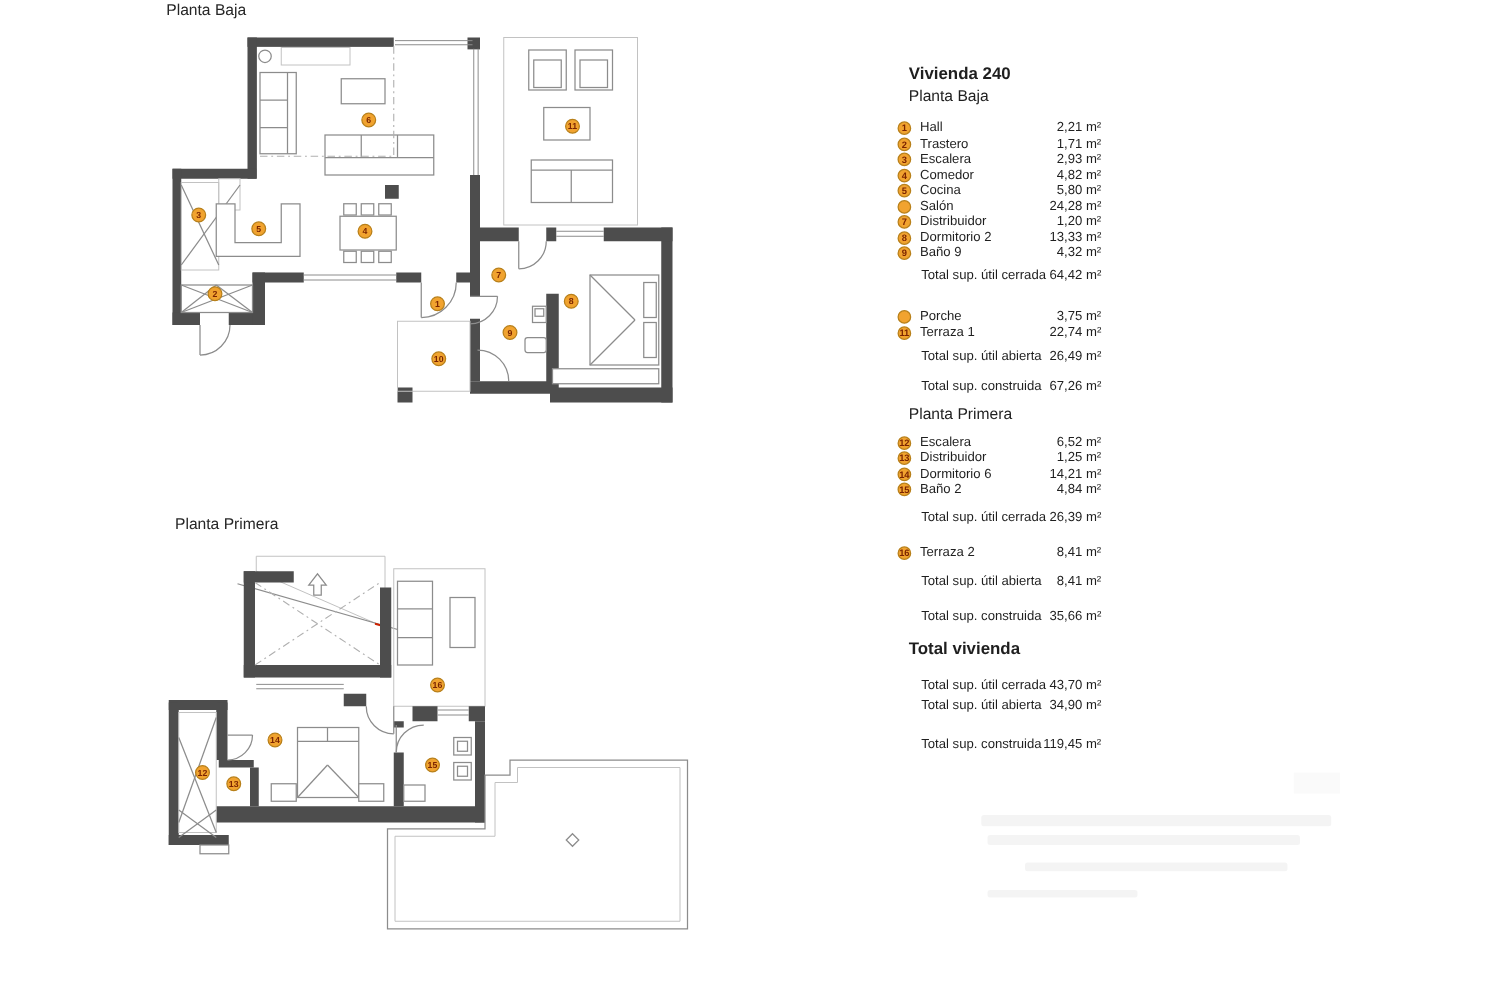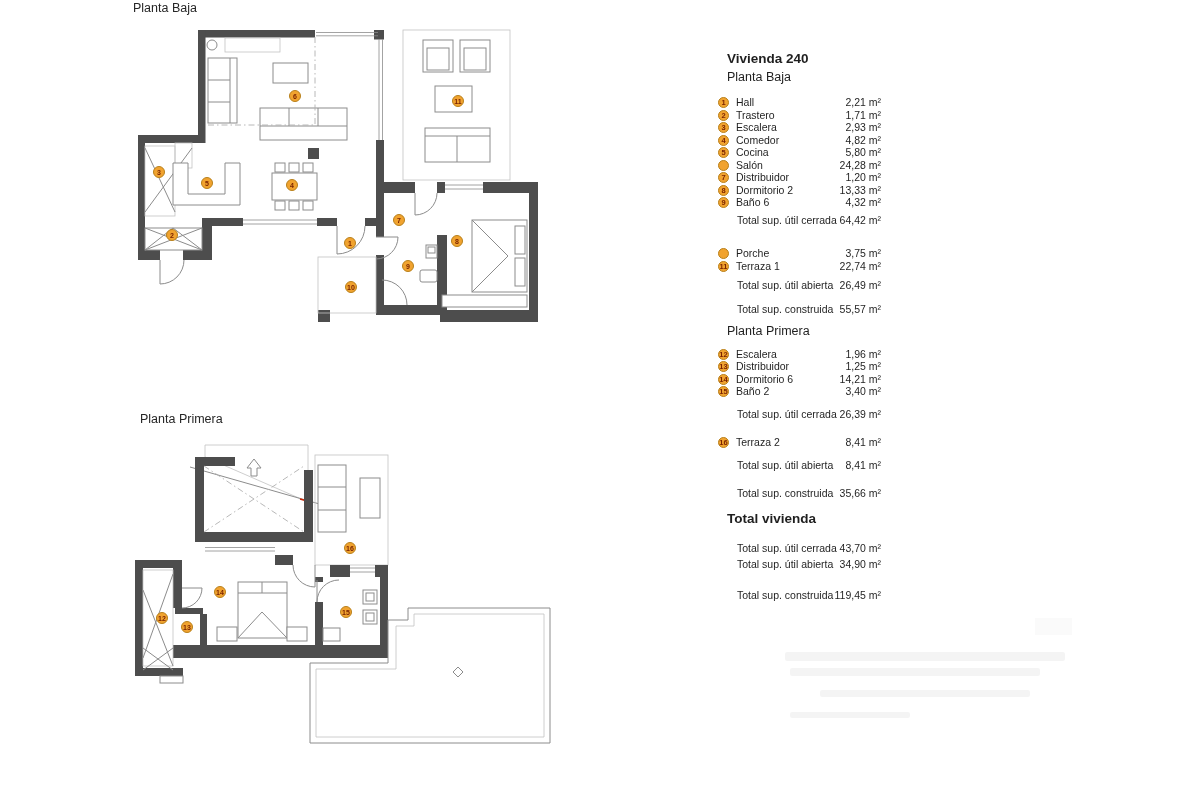--- a/index.html
+++ b/index.html
@@ -356,21 +356,21 @@
     <span>Distribuidor</span>
     <span class="lval">1,20 m²</span>
   </div>
   <div class="lrow" style="top:184px">
     <span class="lbadge">8</span>
     <span>Dormitorio 2</span>
     <span class="lval">13,33 m²</span>
   </div>
   <div class="lrow" style="top:196px">
     <span class="lbadge">9</span>
-    <span>Baño 6</span>
+    <span>Baño 9</span>
     <span class="lval">4,32 m²</span>
   </div>
 
   <div class="lrow ltotal" style="top:214px">
     <span>Total sup. útil cerrada</span>
     <span class="lval">64,42 m²</span>
   </div>
 
   <div class="lrow" style="top:247px">
     <span class="lbadge"></span>
@@ -382,44 +382,44 @@
     <span>Terraza 1</span>
     <span class="lval">22,74 m²</span>
   </div>
 
   <div class="lrow ltotal" style="top:279px">
     <span>Total sup. útil abierta</span>
     <span class="lval">26,49 m²</span>
   </div>
   <div class="lrow ltotal" style="top:303px">
     <span>Total sup. construida</span>
-    <span class="lval">55,57 m²</span>
+    <span class="lval">67,26 m²</span>
   </div>
 
   <div class="lhead" style="top:324px">Planta Primera</div>
 
   <div class="lrow" style="top:348px">
     <span class="lbadge">12</span>
     <span>Escalera</span>
-    <span class="lval">1,96 m²</span>
+    <span class="lval">6,52 m²</span>
   </div>
   <div class="lrow" style="top:360px">
     <span class="lbadge">13</span>
     <span>Distribuidor</span>
     <span class="lval">1,25 m²</span>
   </div>
   <div class="lrow" style="top:373px">
     <span class="lbadge">14</span>
     <span>Dormitorio 6</span>
     <span class="lval">14,21 m²</span>
   </div>
   <div class="lrow" style="top:385px">
     <span class="lbadge">15</span>
     <span>Baño 2</span>
-    <span class="lval">3,40 m²</span>
+    <span class="lval">4,84 m²</span>
   </div>
 
   <div class="lrow ltotal" style="top:408px">
     <span>Total sup. útil cerrada</span>
     <span class="lval">26,39 m²</span>
   </div>
 
   <div class="lrow" style="top:436px">
     <span class="lbadge">16</span>
     <span>Terraza 2</span>

